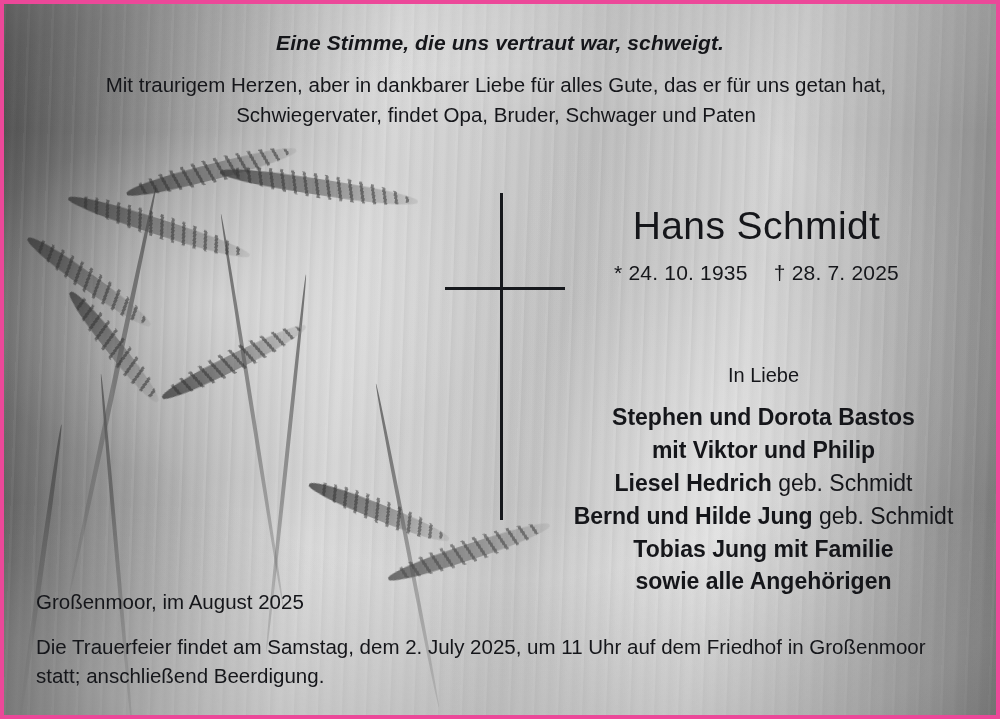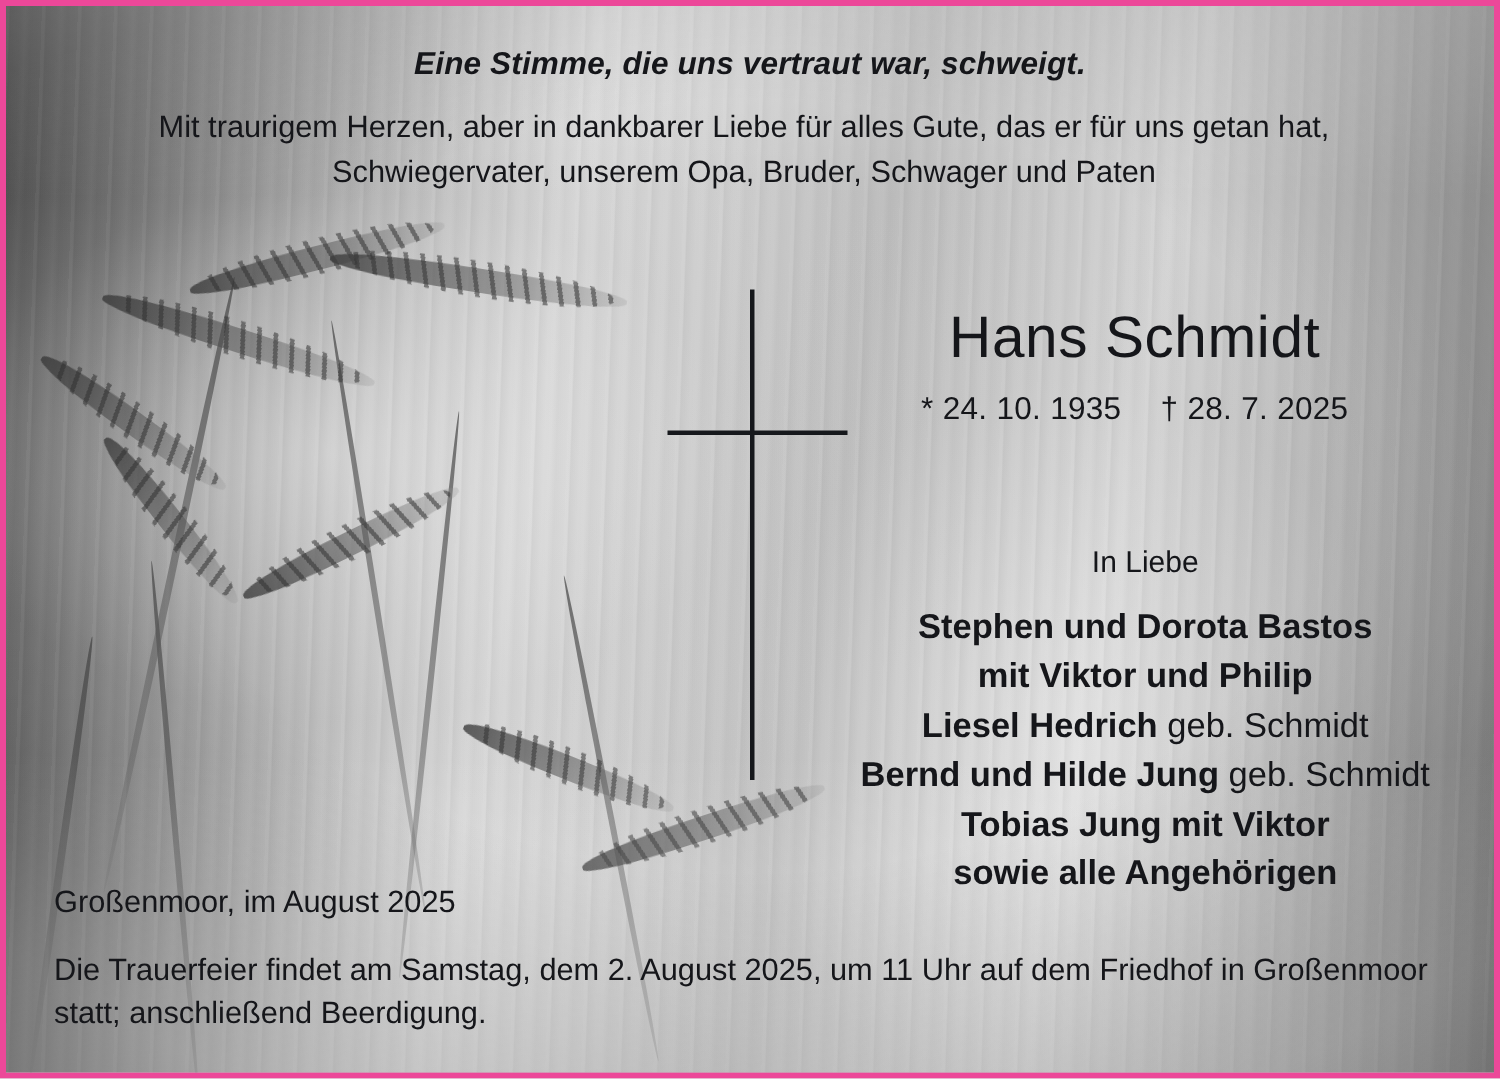--- a/index.html
+++ b/index.html
@@ -222,21 +222,21 @@
   </div>
 
   <div class="bg-vignette"></div>
 
   <div class="content">
 
     <div class="quote">Eine Stimme, die uns vertraut war, schweigt.</div>
 
     <div class="intro">
       <div>Mit traurigem Herzen, aber in dankbarer Liebe für alles Gute, das er für uns getan hat,</div>
-      <div>Schwiegervater, unserem Opa, Bruder, Schwager und Paten</div>
+      <div>Schwiegervater, findet Opa, Bruder, Schwager und Paten</div>
     </div>
 
     <div class="cross">
       <div class="cross-v"></div>
       <div class="cross-h"></div>
     </div>
 
     <div class="name-block">
       <div class="name">Hans Schmidt</div>
       <div class="dates">
@@ -257,28 +257,28 @@
       <div class="fam-line">
         <span>mit Viktor und Philip</span><span class="thin"></span>
       </div>
       <div class="fam-line">
         <span>Liesel Hedrich</span><span class="thin"> geb. Schmidt</span>
       </div>
       <div class="fam-line">
         <span>Bernd und Hilde Jung</span><span class="thin"> geb. Schmidt</span>
       </div>
       <div class="fam-line">
-        <span>Tobias Jung mit Viktor</span><span class="thin"></span>
+        <span>Tobias Jung mit Familie</span><span class="thin"></span>
       </div>
       <div class="fam-line">
         <span>sowie alle Angehörigen</span><span class="thin"></span>
       </div>
     </div>
 
     <div class="place">Großenmoor, im August 2025</div>
 
     <div class="service">
-      <span>Die Trauerfeier findet am Samstag, dem 2. August 2025, um 11 Uhr auf dem Friedhof in</span>
+      <span>Die Trauerfeier findet am Samstag, dem 2. July 2025, um 11 Uhr auf dem Friedhof in</span>
       <span>Großenmoor statt; anschließend Beerdigung.</span>
     </div>
 
   </div>
 </div>
 
 </body></html>

